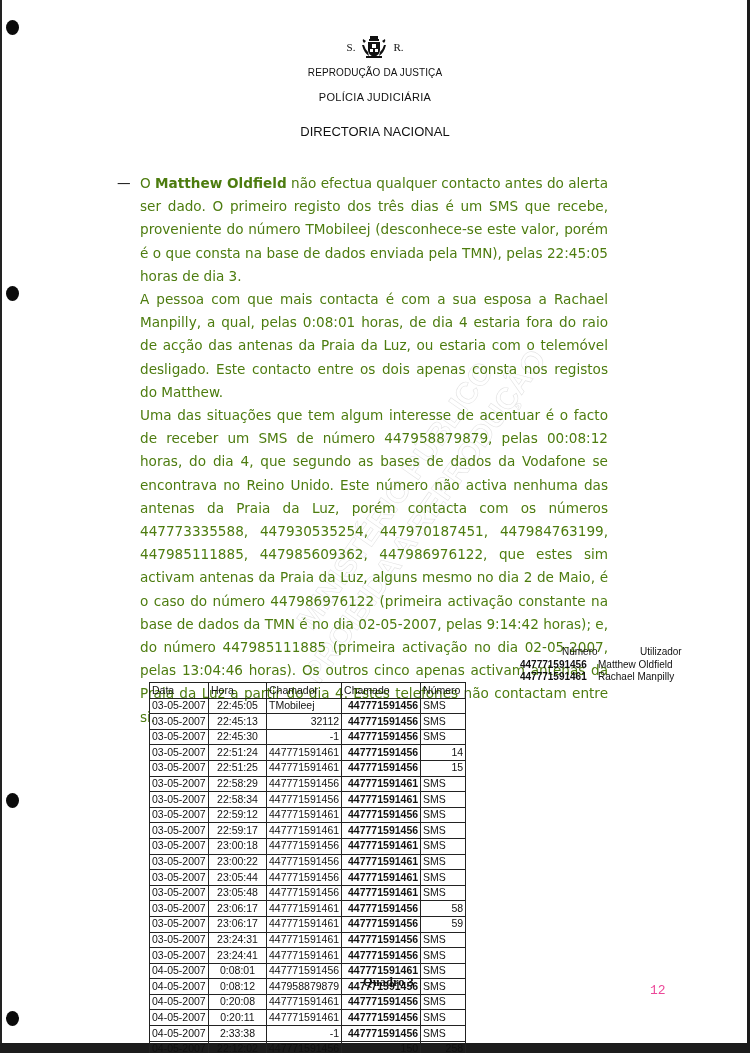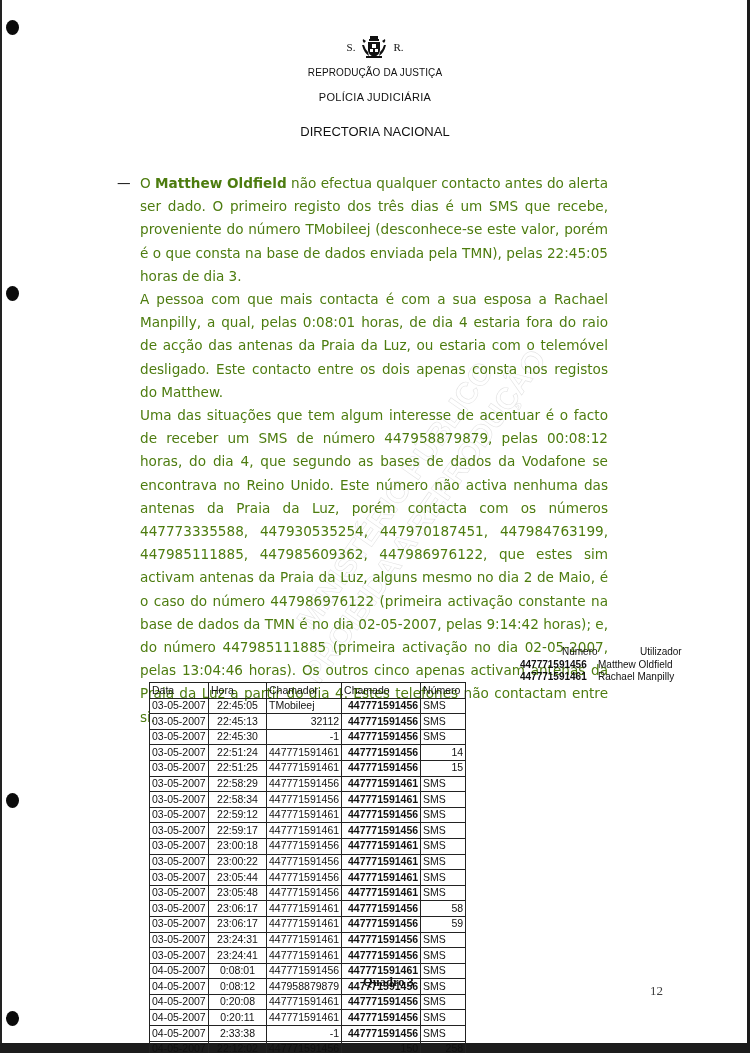--- a/index.html
+++ b/index.html
@@ -55,21 +55,21 @@
   .num { text-align: right; }
   .b { font-weight: bold; }
   .outer { border: 1.5px solid #111 !important; }
 
   .legend { position: absolute; left: 520px; top: 646px; font-family: "Liberation Sans", sans-serif; font-size: 10px; line-height: 12.6px; }
   .legend .row { display: flex; }
   .legend .n { width: 78px; }
   .legend .hdr .n { padding-left: 2px; margin-left: 40px; }
 
   .caption { position: absolute; left: 363px; top: 975px; font-family: "Liberation Serif", serif; font-weight: bold; font-size: 12.5px; }
-  .page-num { position: absolute; left: 650px; top: 983px; font-family: Liberation Serif, serif; font-size: 13px; color: #404040; }
+  .page-num { position: absolute; left: 650px; top: 983px; font-family: Liberation Mono, monospace; font-size: 13px; color: #ec4899; }
 </style>
 </head>
 <body>
 
 <div class="edge-left"></div>
 <div class="edge-right"></div>
 <div class="edge-bottom"></div>
 
 <div class="hole" style="top:20px"></div>
 <div class="hole" style="top:286px"></div>

